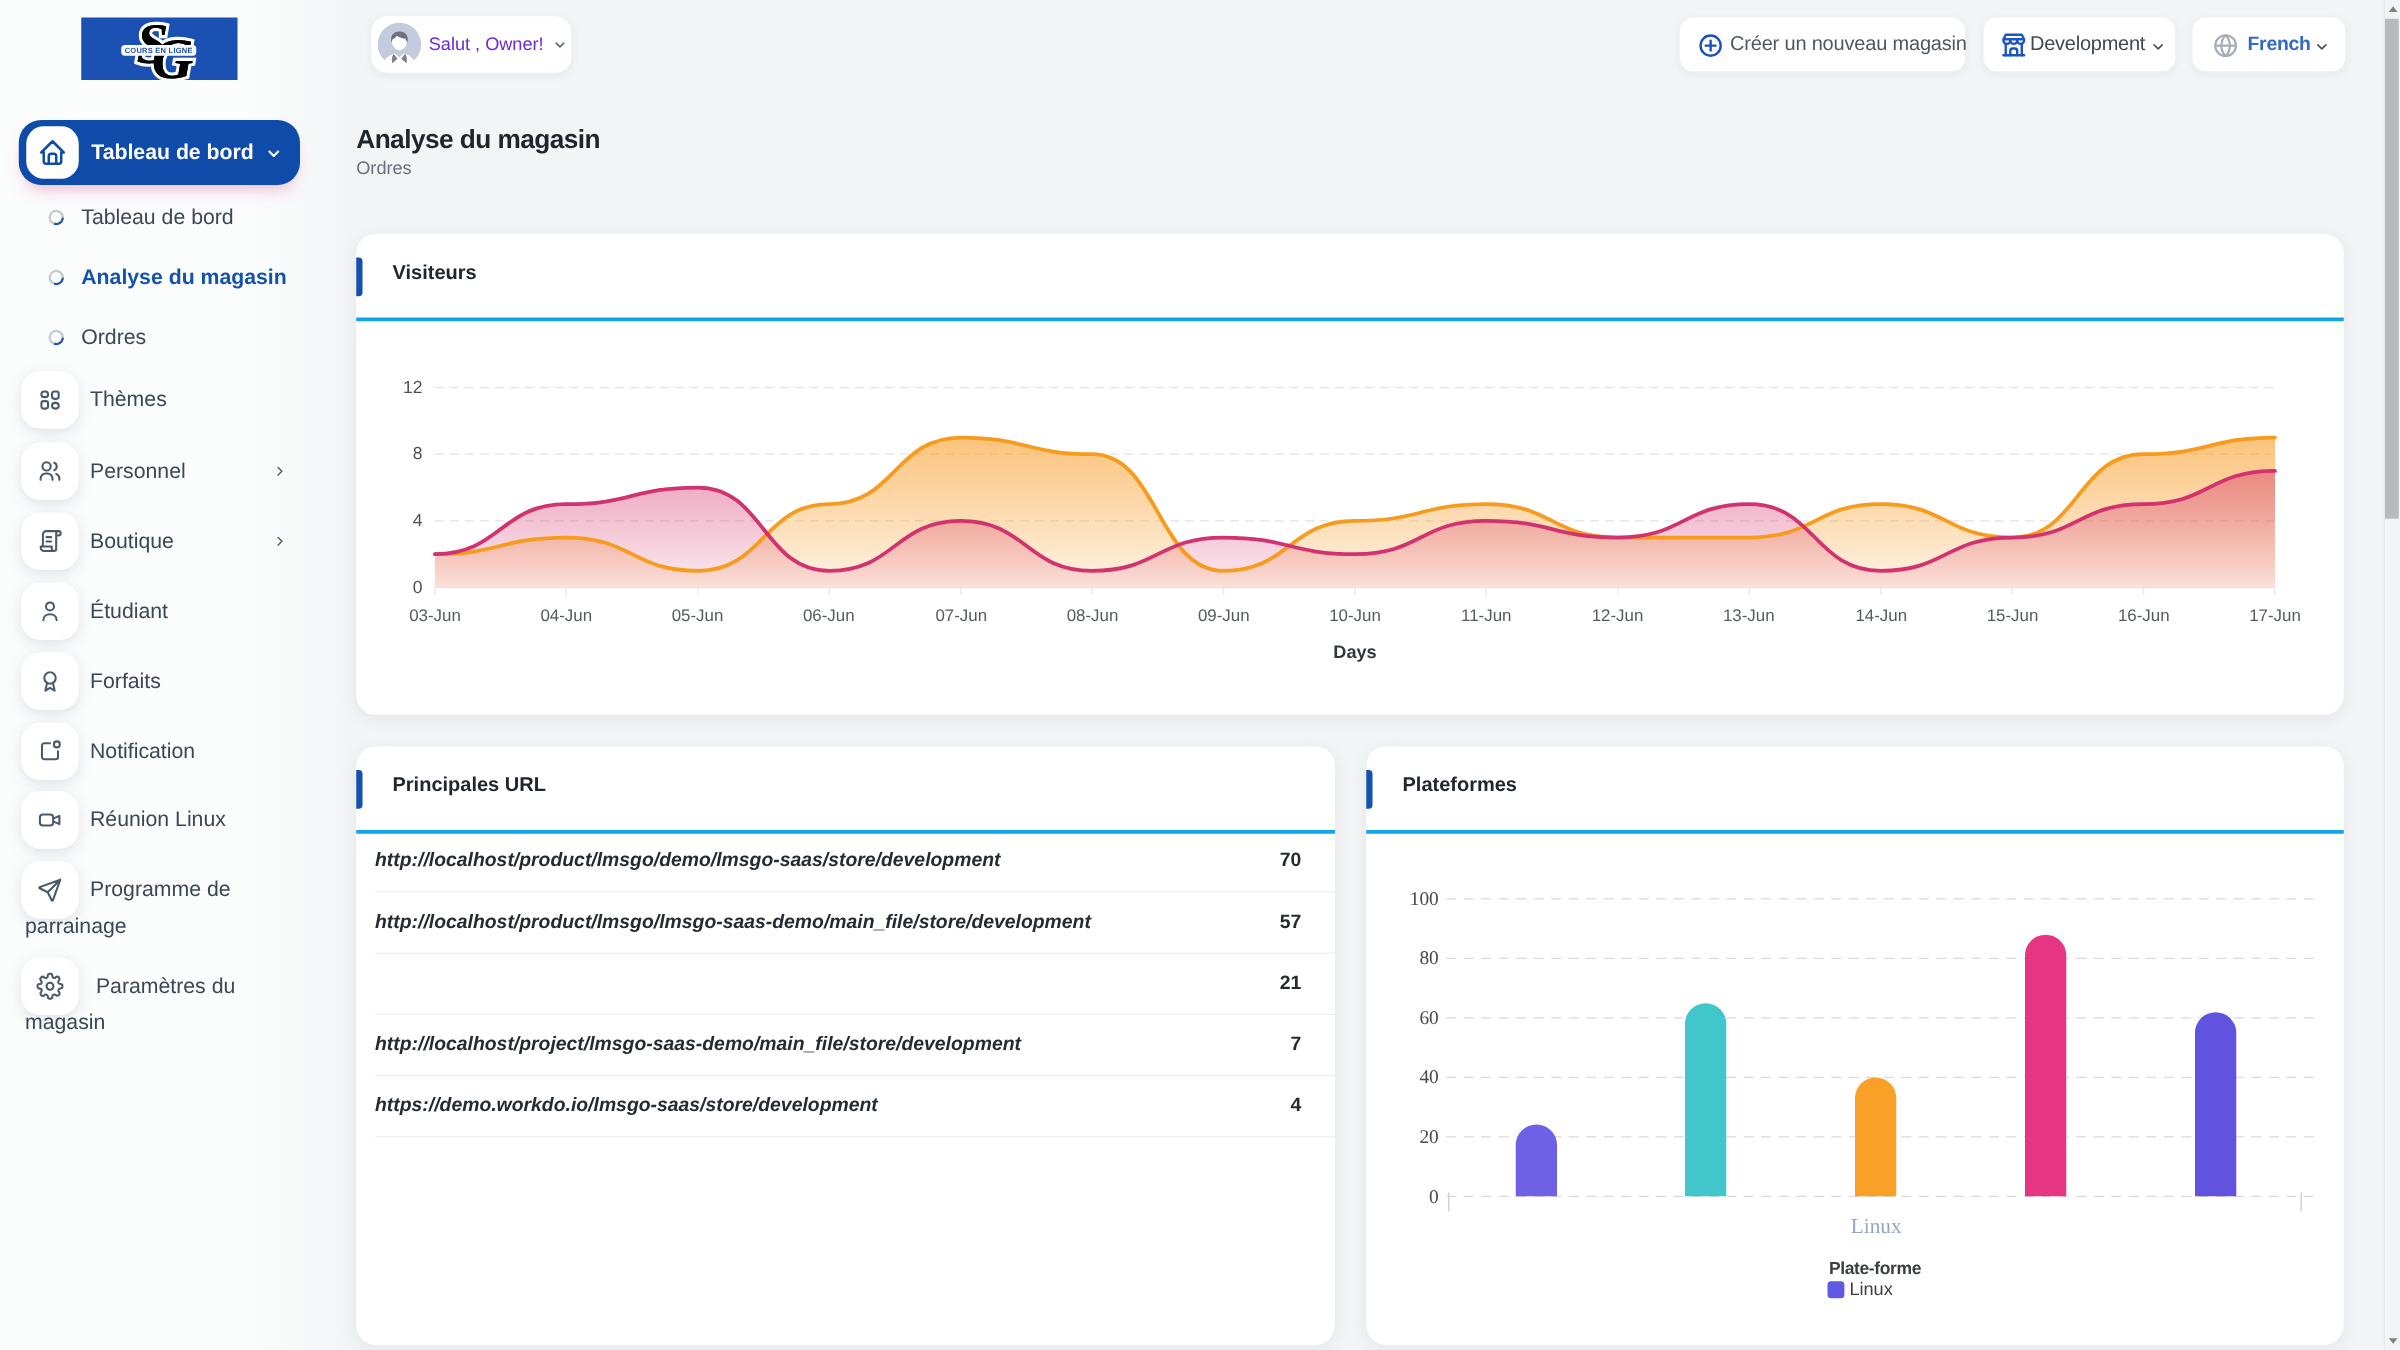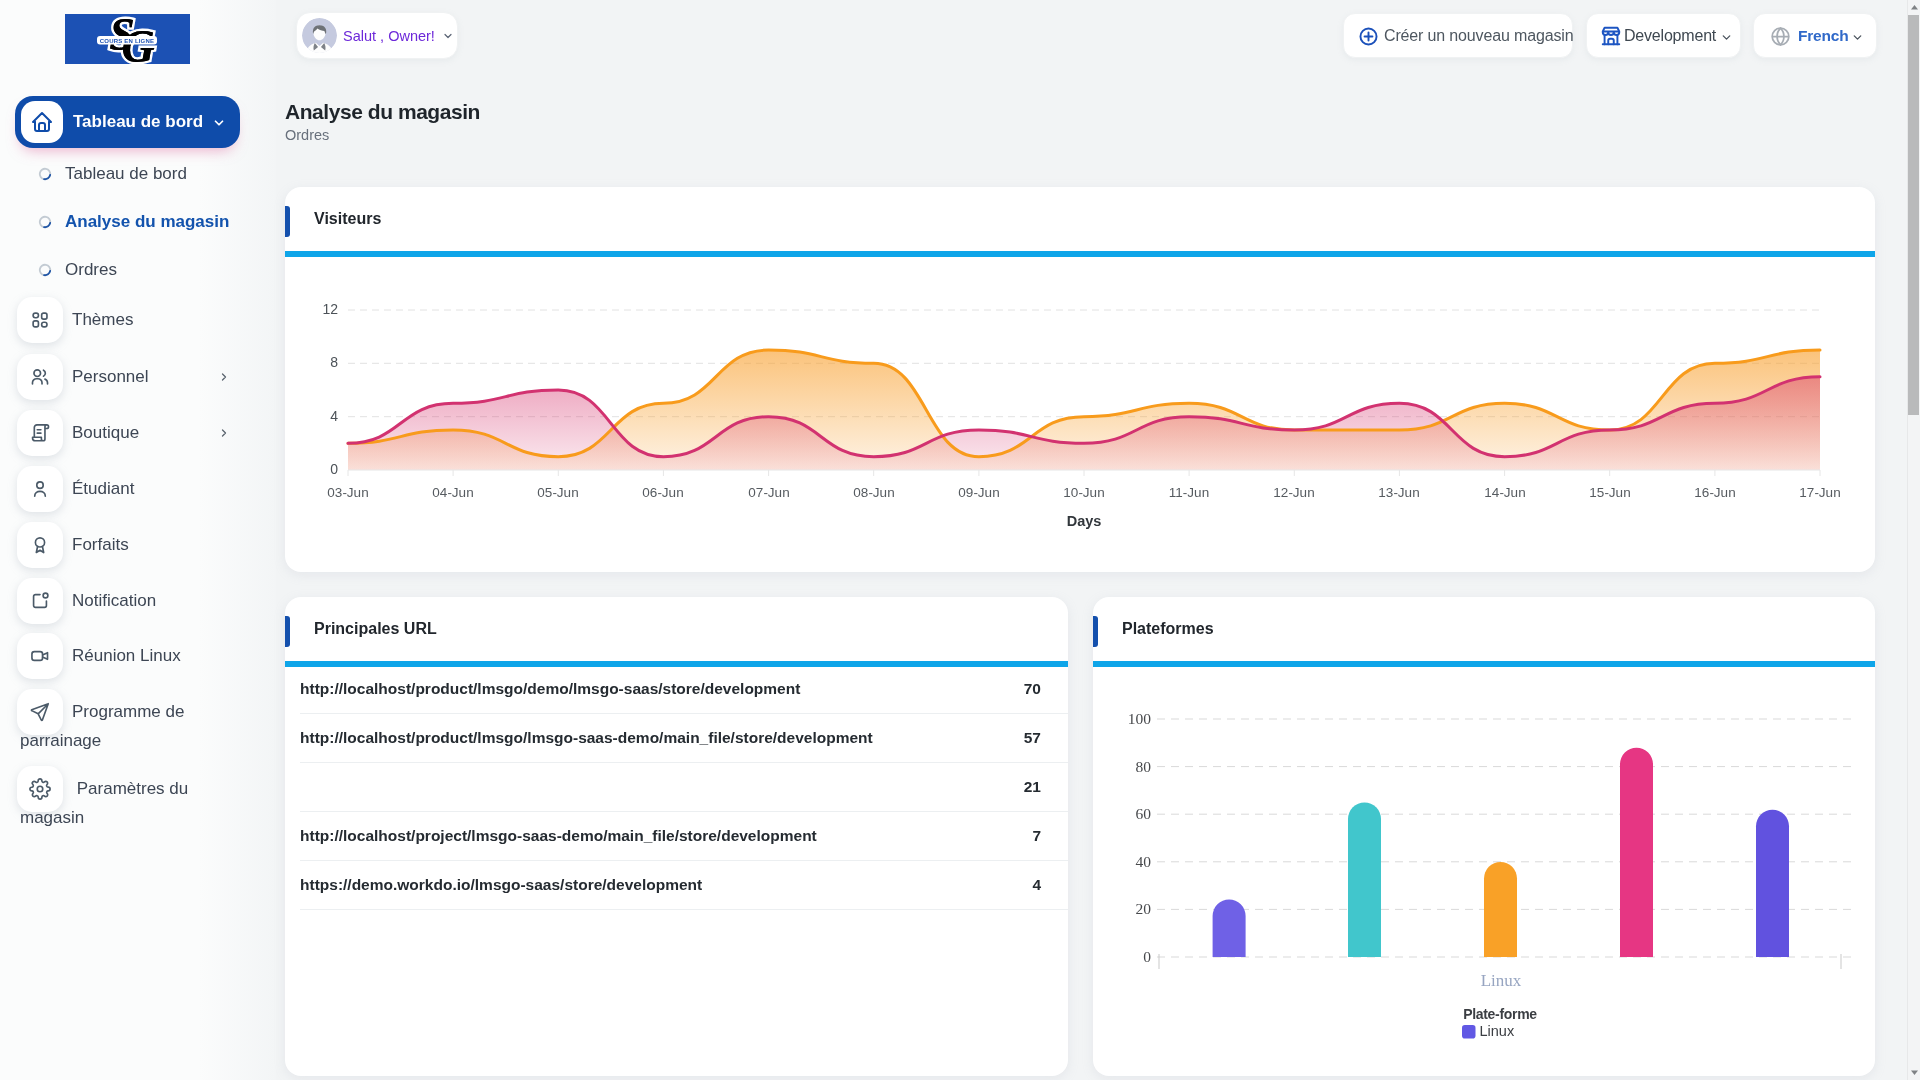--- a/index.html
+++ b/index.html
@@ -18,25 +18,25 @@
   .subitem .txt.active { color:#1353ad; font-weight:bold; }
   .menuitem { position:absolute; left:0; width:264px; }
   .menuitem .ibox { position:absolute; left:17px; top:-23px; width:46px; height:46px; background:#fff; border-radius:15px; box-shadow:0 3px 10px rgba(150,160,175,0.28); display:flex; align-items:center; justify-content:center; }
   .menuitem .mtxt { position:absolute; left:72px; top:-10px; font-size:17px; color:#3d4654; }
   .menuitem .arrow { position:absolute; left:218px; top:-6px; }
   .wrapline { position:absolute; font-size:17px; color:#3d4654; }
   .topbar-pill { position:absolute; background:#fff; border:1px solid #f0f2f3; border-radius:12px; box-shadow:0 2px 6px rgba(160,170,180,0.12); display:flex; align-items:center; }
   .h1 { position:absolute; left:285px; top:100px; font-size:21px; font-weight:bold; color:#1f252b; letter-spacing:-0.45px; }
   .crumb { position:absolute; left:285px; top:127px; font-size:14.5px; color:#68707c; }
   .card { position:absolute; background:#fff; border-radius:16px; box-shadow:0 3px 12px rgba(160,170,185,0.16); }
-  .cardhead { position:absolute; left:0; top:0; right:0; height:70px; border-bottom:6px solid #0ea5e9; }
+  .cardhead { position:absolute; left:0; top:0; right:0; height:70px; border-bottom:3px solid #0ea5e9; }
   .accent { position:absolute; left:0; top:19px; width:4.5px; height:31px; background:#1450ad; border-radius:0 3px 3px 0; }
   .cardtitle { position:absolute; left:29px; top:23px; font-size:16px; font-weight:bold; color:#21262c; }
   .urlrow { position:absolute; left:15px; right:0; height:49px; border-bottom:1px solid #eceff1; font-size:15.5px; font-weight:bold; color:#252b31; }
-  .urlrow .u { position:absolute; left:0; top:15px; }
+  .urlrow .u { position:absolute; left:0; top:15px;font-style:italic; }
   .urlrow .n { position:absolute; right:27px; top:15px; }
   .scrollbar { position:absolute; right:0; top:0; width:13px; height:1080px; background:#f3f4f5; border-left:1px solid #e7e8e9; }
   .sthumb { position:absolute; right:1px; top:15px; width:11px; height:400px; background:#b9babb; }
 </style>
 </head>
 <body>
 <div class="sidebar"></div>
 <div class="logo">
   <svg width="125" height="50" viewBox="0 0 125 50">
     <g font-family="Liberation Serif, serif" font-style="italic" font-weight="bold">

